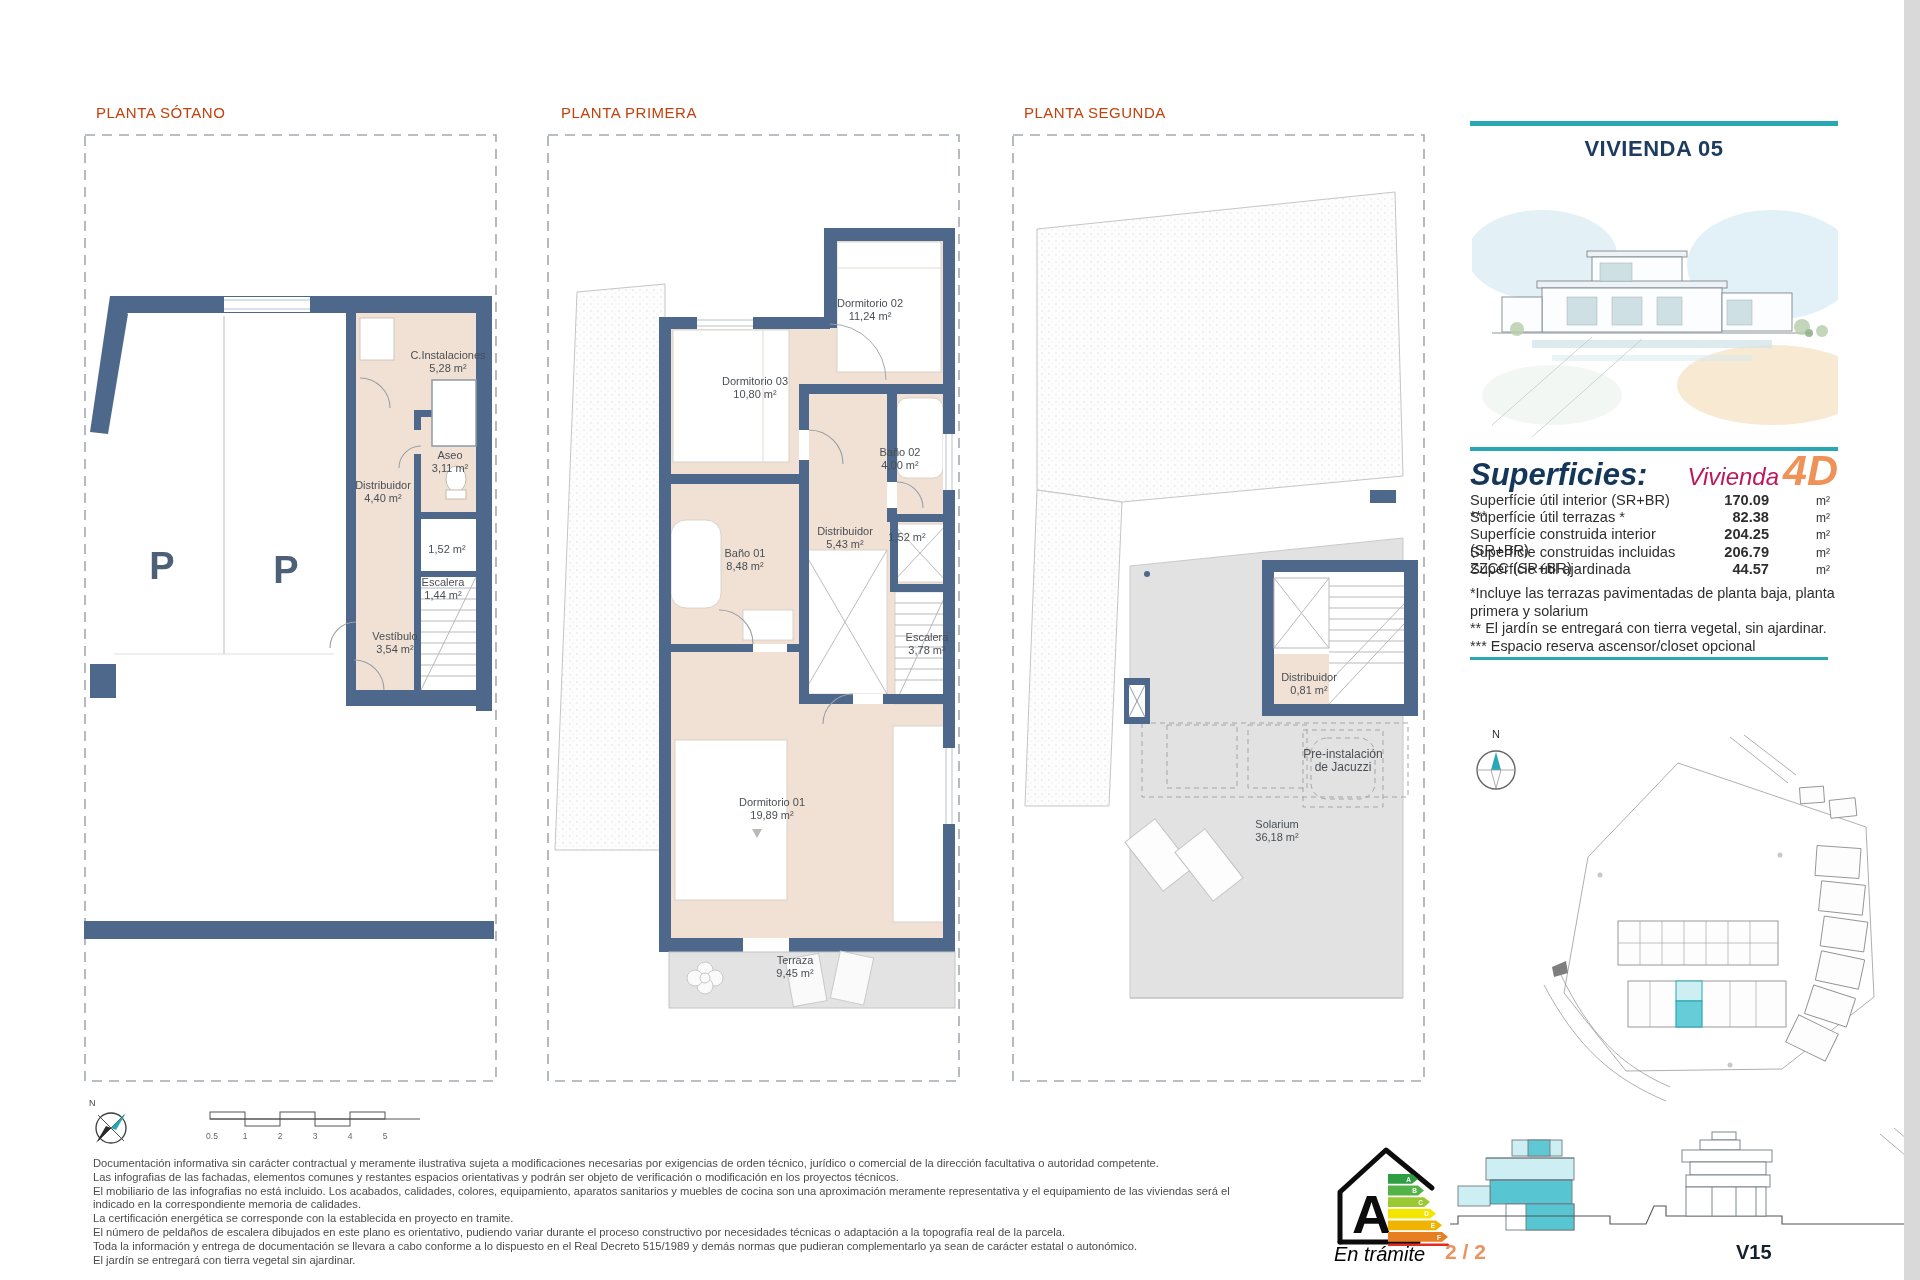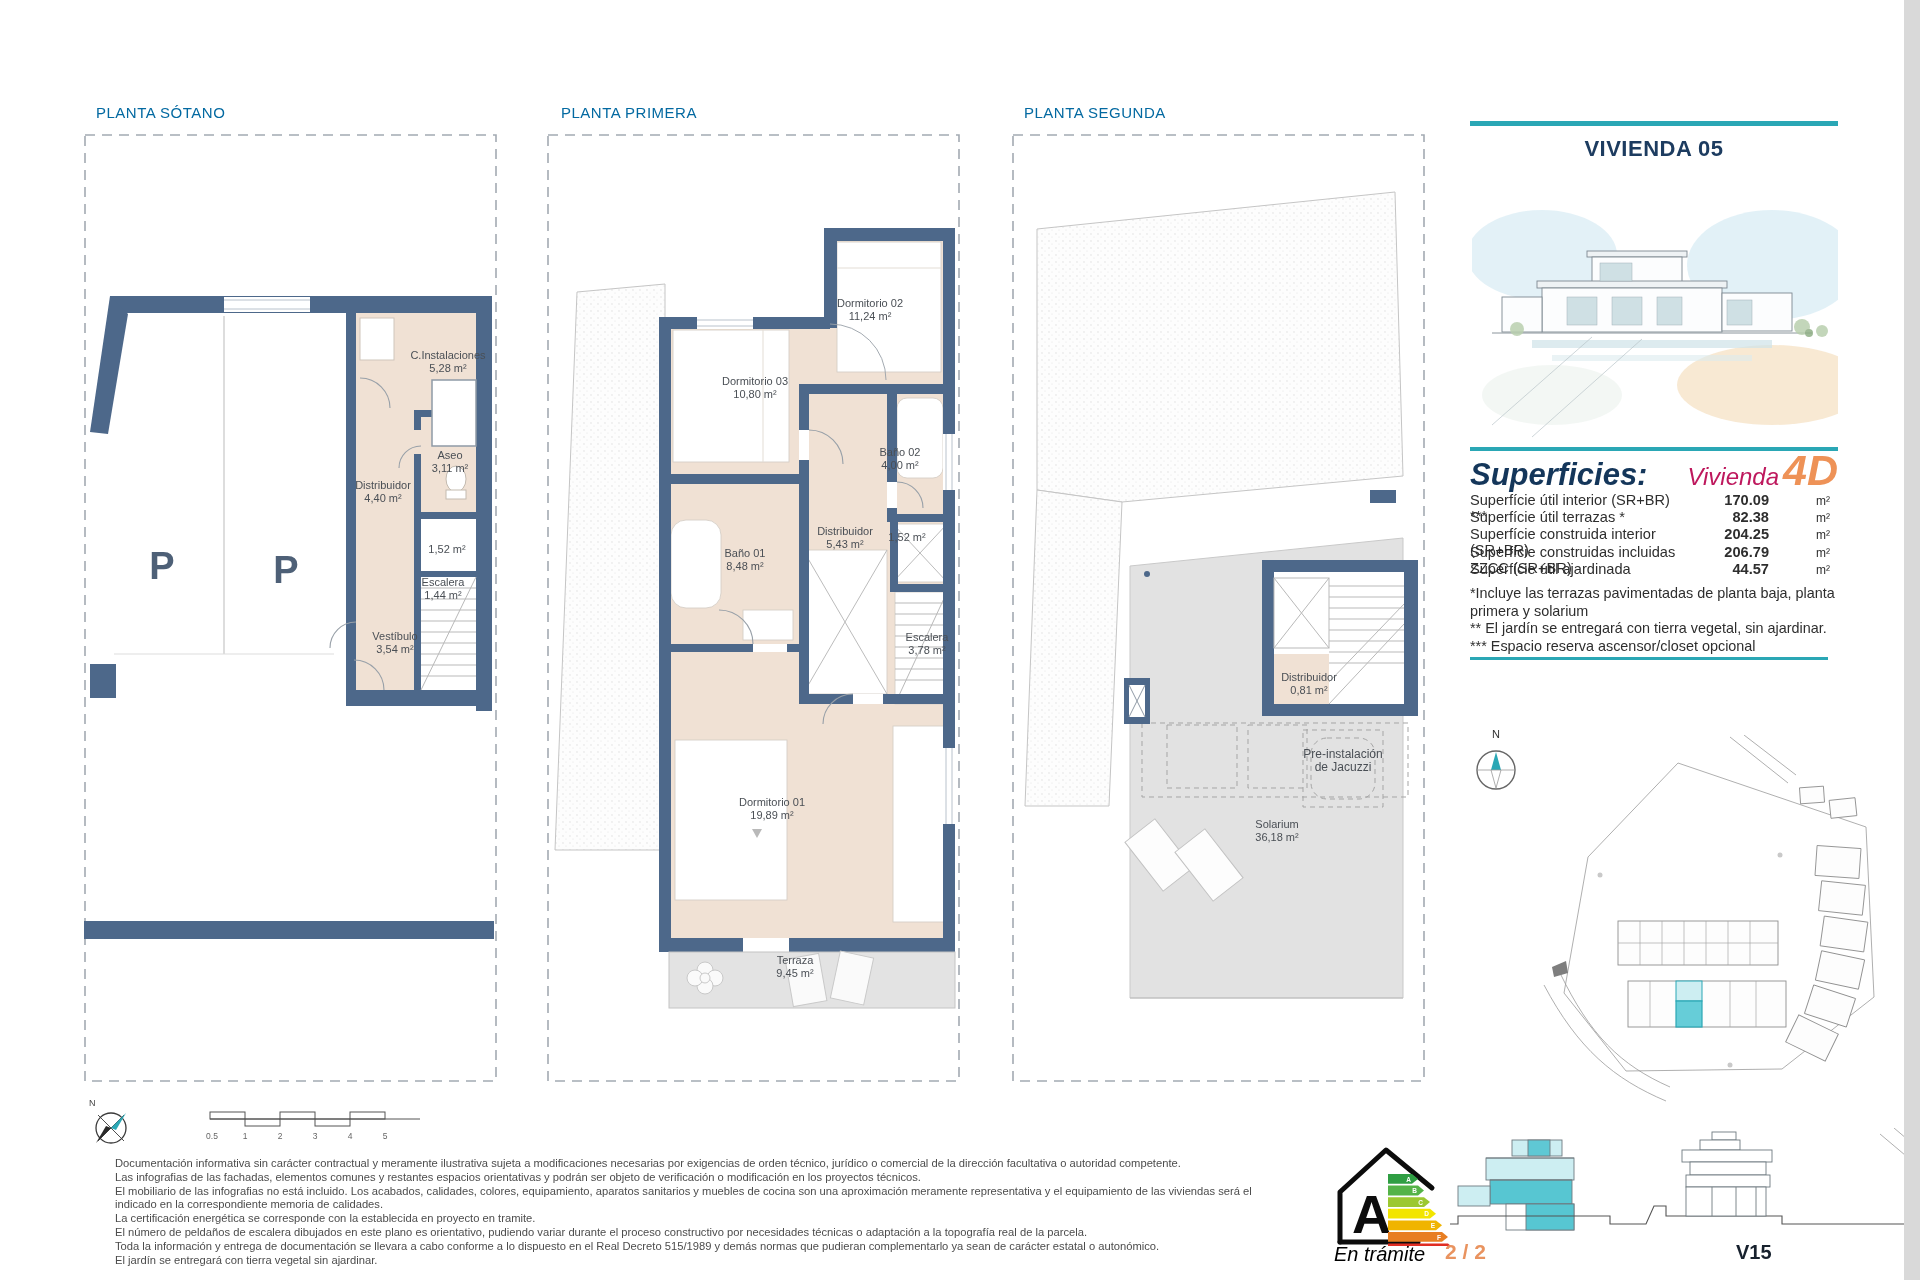--- a/index.html
+++ b/index.html
@@ -1,36 +1,36 @@
 <!DOCTYPE html>
 <html><head>
 <meta charset="utf-8">
 <style>
   html,body{margin:0;padding:0;background:#fff;}
   #sheet{position:relative;width:1920px;height:1280px;background:#fff;overflow:hidden;
          font-family:"Liberation Sans",sans-serif;color:#333;}
   .abs{position:absolute;}
-  .ptitle{position:absolute;font-size:15px;letter-spacing:.5px;color:#0369a1;font-weight:400;}
+  .ptitle{position:absolute;font-size:15px;letter-spacing:.5px;color:#c2410c;font-weight:400;}
   .rlabel{position:absolute;transform:translate(-50%,-50%);text-align:center;
           font-size:11px;line-height:13px;color:#4a4f55;white-space:nowrap;}
   .rlabel .rname,.rlabel .rarea{display:block;}
   .pletter{position:absolute;transform:translate(-50%,-50%);font-size:38px;font-weight:600;color:#4e6077;}
   .panel-title{position:absolute;left:1470px;top:136px;width:368px;text-align:center;
                font-size:22px;font-weight:bold;color:#1d3c60;letter-spacing:.5px;}
   .rule{position:absolute;background:#2aa7b5;}
   .sup-head{position:absolute;left:1470px;top:455px;width:368px;display:flex;align-items:baseline;font-style:italic;}
   .sup-head .h1{font-size:31px;font-weight:bold;color:#14365a;}
   .sup-head .viv{margin-left:auto;font-size:24px;color:#be185d;font-weight:400;}
   .sup-head .typ{font-size:43px;font-weight:bold;color:#ee9257;margin-left:4px;line-height:30px;}
   .sup-rows{position:absolute;left:1470px;top:492px;width:360px;}
   .sup-row{display:flex;align-items:baseline;font-size:14.6px;color:#2e2e2e;height:17.2px;gap:44px;}
   .sup-row .val{margin-left:auto;font-weight:600;}
   .sup-row .unit{font-size:12px;margin-left:3px;}
   .sup-notes{position:absolute;left:1470px;top:585px;width:368px;font-size:14.4px;line-height:17.5px;color:#2e2e2e;}
-  .legal{position:absolute;left:93px;top:1157px;width:1215px;font-size:11.2px;line-height:13.8px;color:#4c4c4c;margin-left:22px;}
+  .legal{position:absolute;left:93px;top:1157px;width:1215px;font-size:11.2px;line-height:13.8px;color:#4c4c4c;}
   .legal div{white-space:nowrap;}
   .entramite{position:absolute;left:1334px;top:1243px;font-size:20px;color:#000;font-style:italic;}
   .pagenum{position:absolute;left:1445px;top:1240px;font-size:21px;font-weight:bold;color:#e9935f;}
   .sheetcode{position:absolute;left:1736px;top:1241px;font-size:20px;font-weight:bold;color:#17212d;}
   .edge{position:absolute;right:0;top:0;width:16px;height:1280px;background:#d9d9d9;}
 </style>
 </head>
 <body>
 
 <div id="sheet">

